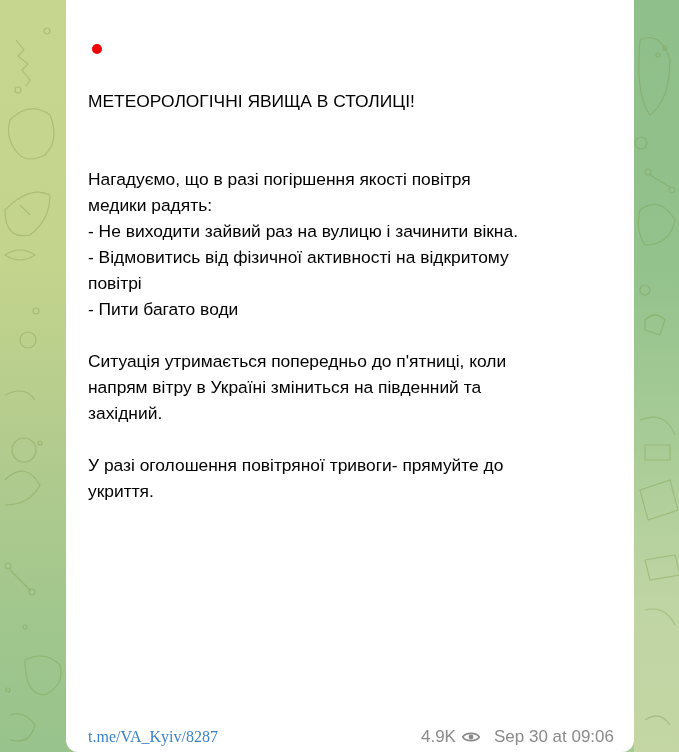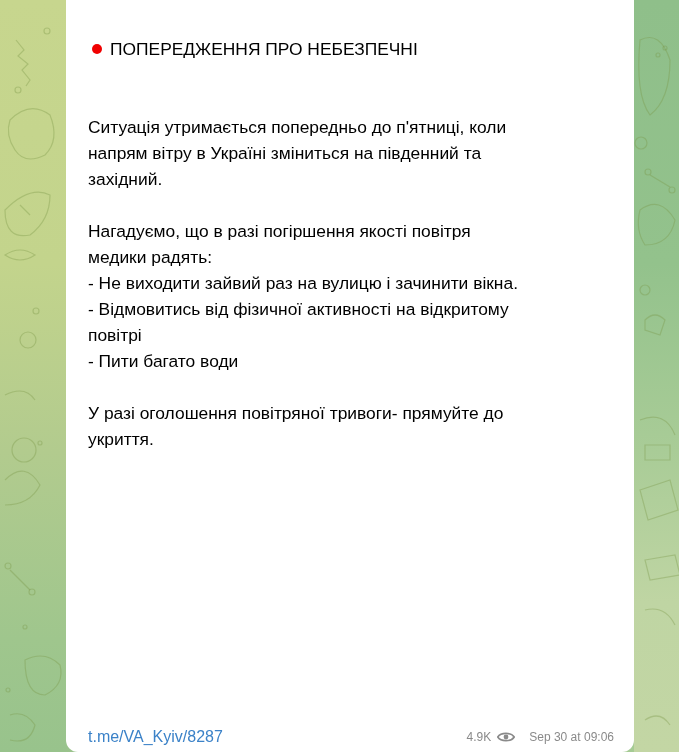--- a/index.html
+++ b/index.html
@@ -82,29 +82,30 @@
       font-size: 16px;
       line-height: 22px;
     }
     .link {
       position: absolute;
       left: 0;
       top: 0;
       color: #3b82c8;
       text-decoration: none;
       cursor: pointer;
+      font-family: Liberation Serif, serif;
     }
     .meta {
       position: absolute;
       right: 0;
       top: 0;
       color: #8a8a8a;
       display: flex;
       align-items: center;
-      font-size: 12px;
+      font-size: 17px;
     }
     .eye {
       display: inline-block;
       width: 18px;
       height: 14px;
       margin: 0 14px 0 6px;
     }
   </style>
 </head>
 <body>
@@ -152,31 +153,32 @@
     <path d="M645 560 l30 -5 l5 20 l-30 5z"></path>
     <path d="M645 610 q20 -5 30 15"></path>
     <path d="M645 720 q15 -10 25 5"></path>
   </g>
 </svg>
 
 <div class="bubble"></div>
 
 <div class="content">
   <div class="para">
-    <span class="title-line"><span class="red-dot"></span><span>ПОПЕРЕДЖЕННЯ ПРО НЕБЕЗПЕЧНІ</span></span>
+    <span class="title-line"><span class="red-dot"></span></span>
+    <span class="title-line">МЕТЕОРОЛОГІЧНІ ЯВИЩА В СТОЛИЦІ!</span>
   </div>
-  <div class="para">Ситуація утримається попередньо до п'ятниці, коли
-напрям вітру в Україні зміниться на південний та
-західний.</div>
   <div class="para">Нагадуємо, що в разі погіршення якості повітря
 медики радять:
 - Не виходити зайвий раз на вулицю і зачинити вікна.
 - Відмовитись від фізичної активності на відкритому
 повітрі
 - Пити багато води</div>
+  <div class="para">Ситуація утримається попередньо до п'ятниці, коли
+напрям вітру в Україні зміниться на південний та
+західний.</div>
   <div class="para">У разі оголошення повітряної тривоги- прямуйте до
 укриття.</div>
 </div>
 
 <div class="footer">
   <a class="link">t.me/VA_Kyiv/8287</a>
   <div class="meta">
     <span>4.9K</span>
     <svg class="eye" viewBox="0 0 24 16" xmlns="http://www.w3.org/2000/svg">
       <path d="M1 8 C5 1.5 19 1.5 23 8 C19 14.5 5 14.5 1 8 Z" fill="none" stroke="#8a8a8a" stroke-width="2.2"></path>

